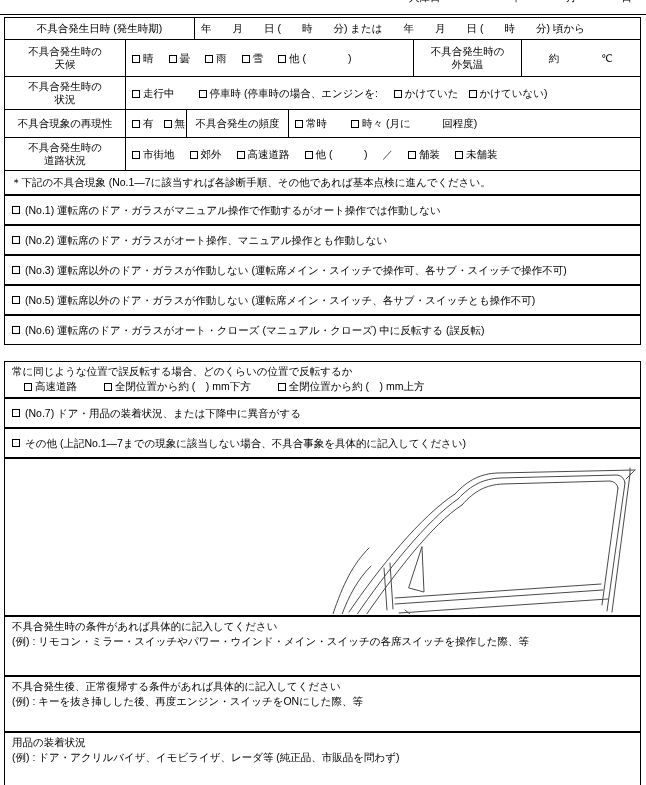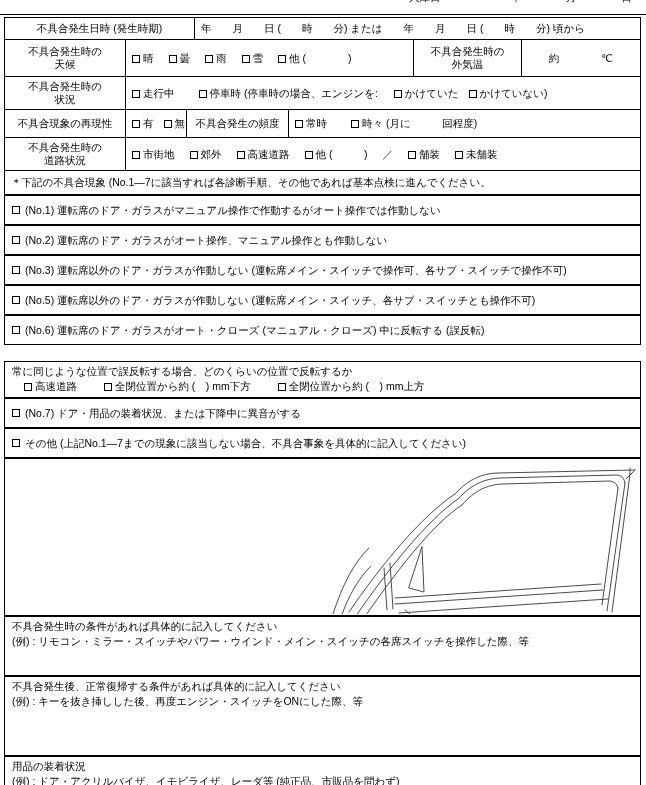--- a/index.html
+++ b/index.html
@@ -42,21 +42,21 @@
           display:flex; align-items:center; height:30px; }
   .pbox .cb { margin-right:5px; }
   .rev { border:1px solid #000; margin:16px 5px 0 4px; padding:3px 7px; height:37px;
          display:block; }
   .rev .line2 { margin-left:12px; margin-top:2px; }
 
   
   .bigbox { border:1px solid #000; margin:0 5px 0 4px; padding:3px 7px; position:relative; }
   .drawbox { height:158px; }
   .condbox { height:60px; }
-  .recvbox { height:80px; }
+  .recvbox { height:56px; }
   .accbox  { height:68px; border-bottom-width:2px; }
   .bigbox .title { display:block; }
   .bigbox .example { display:block; margin-top:2px; }
 
   .door-svg { position:absolute; right:1px; top:3px; }
 </style>
 </head>
 <body>
 
 <div class="page">

